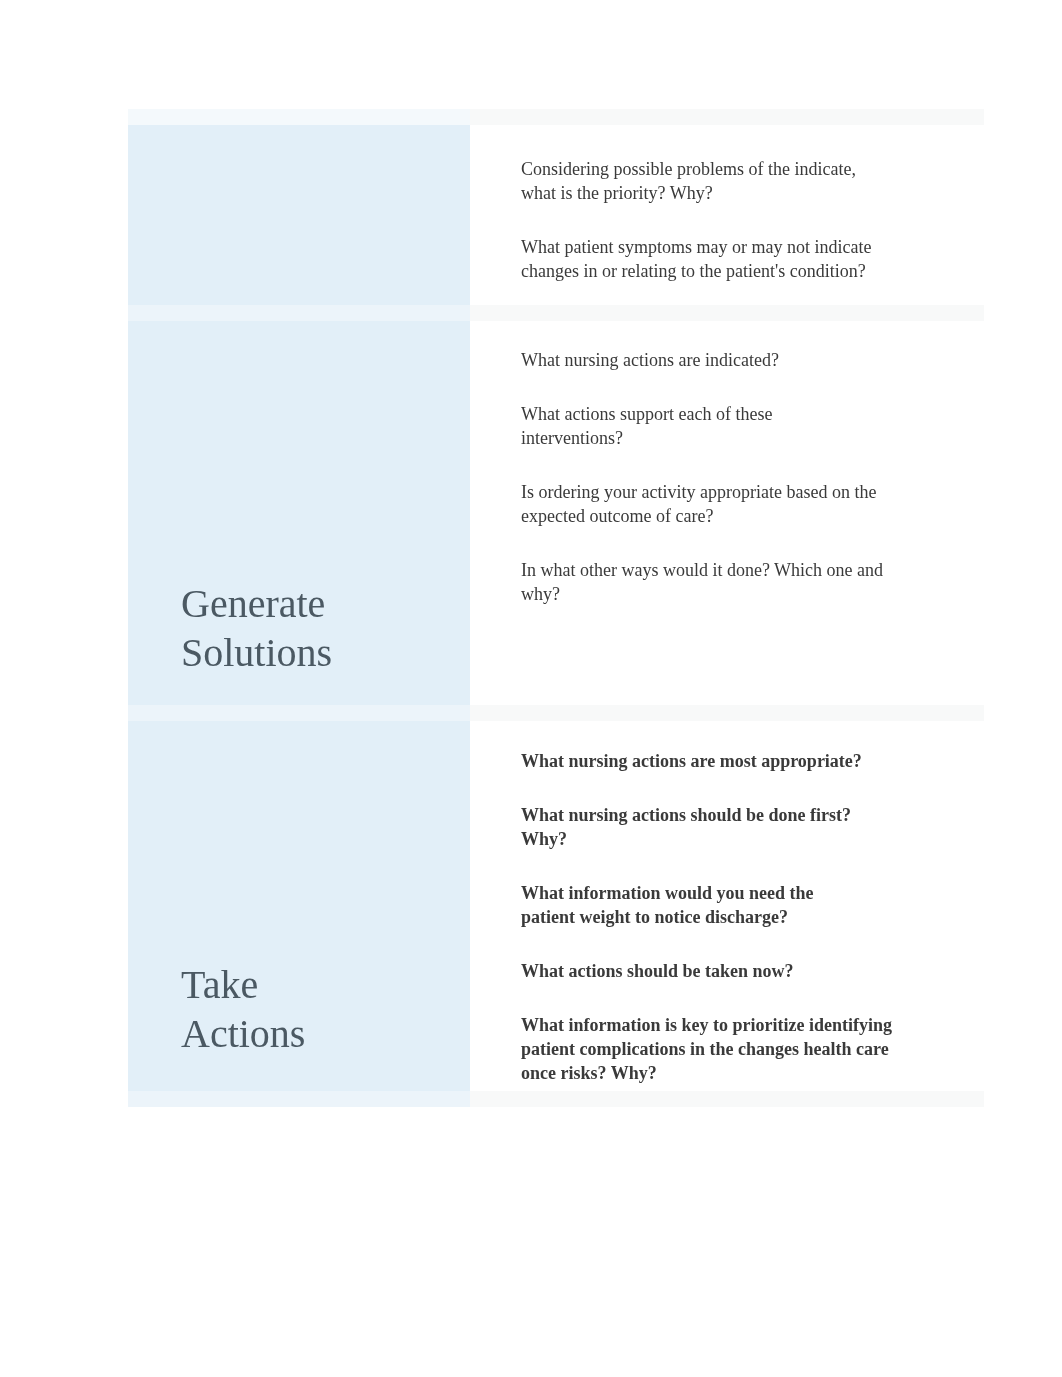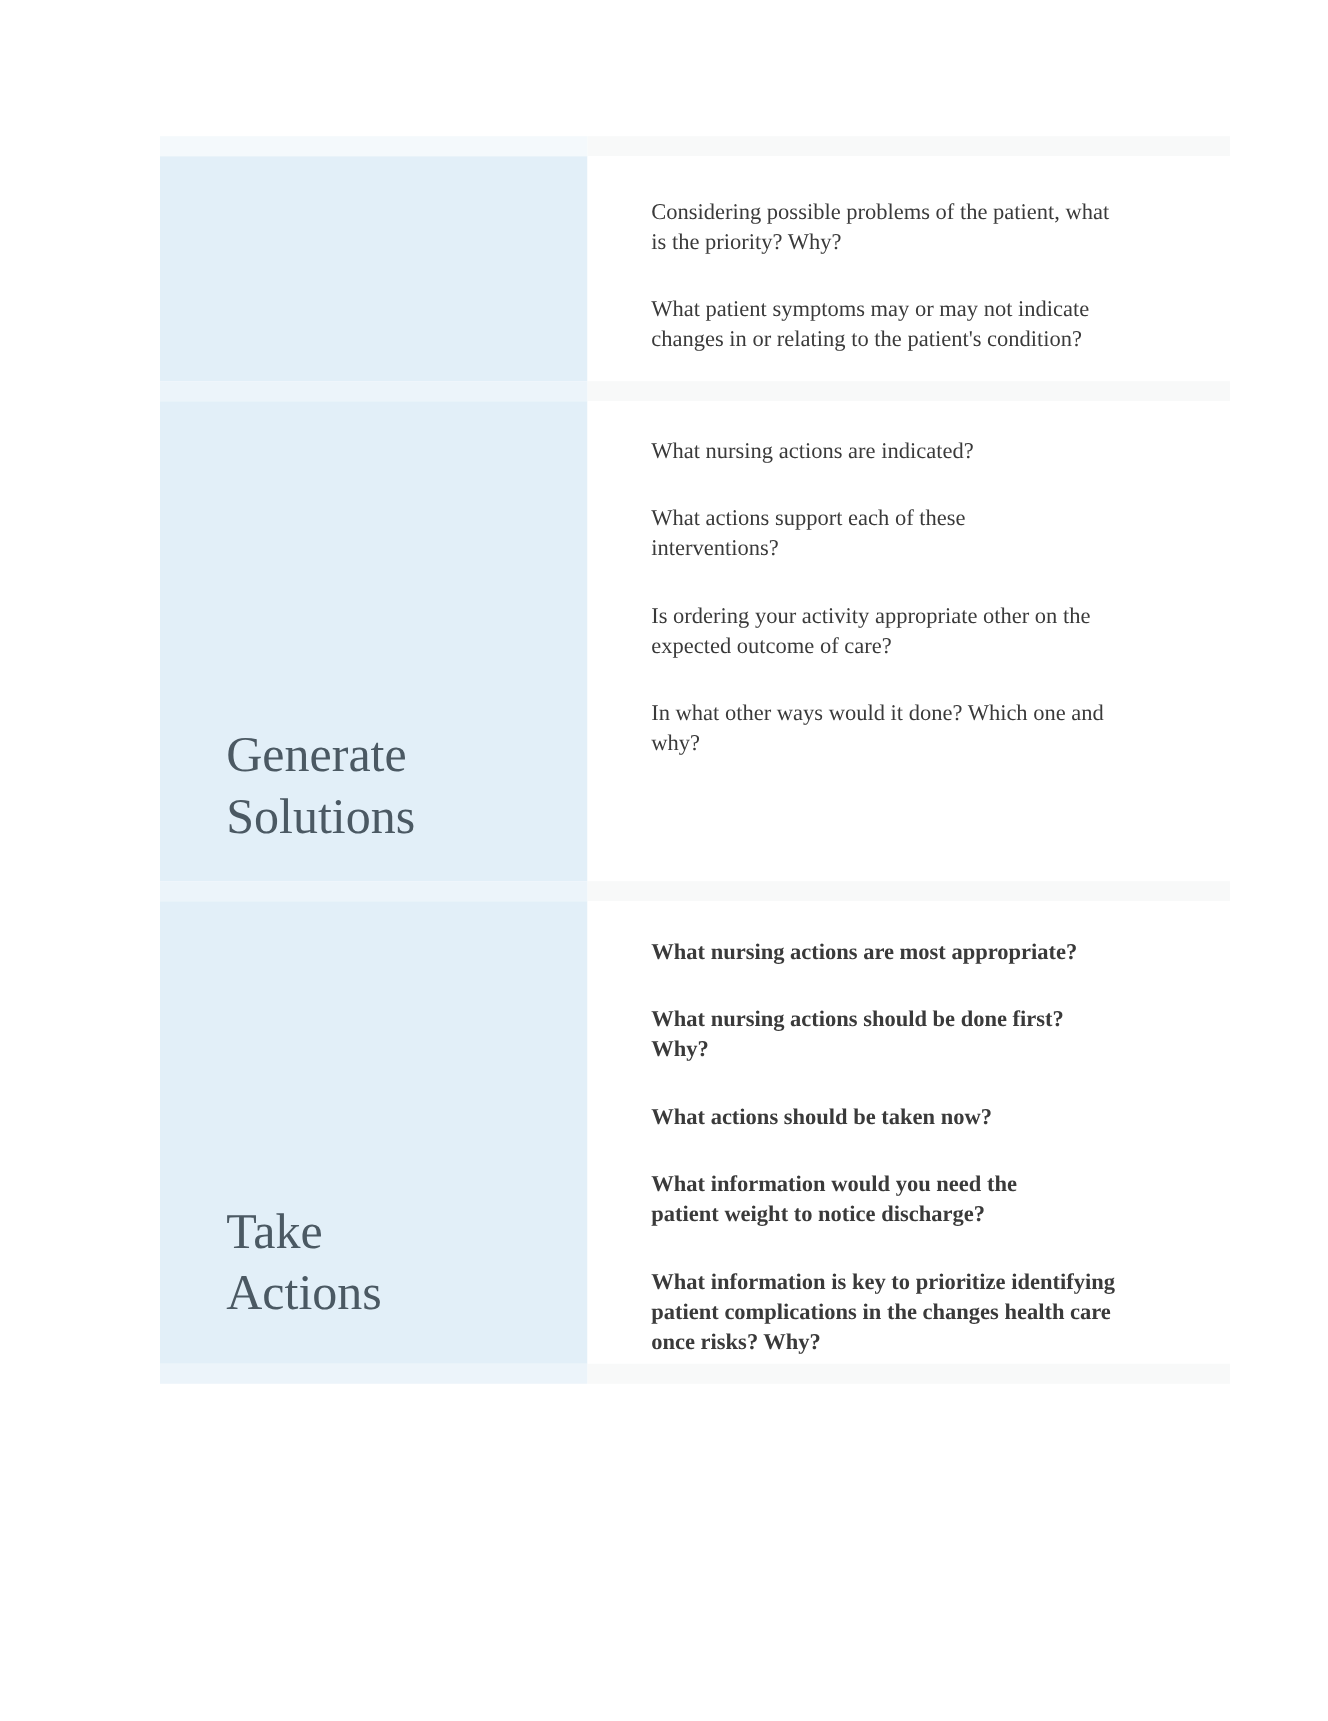--- a/index.html
+++ b/index.html
@@ -39,58 +39,58 @@
     <div class="seprow top">
       <div class="sepL"></div>
       <div class="sepR"></div>
     </div>
 
     <div class="row r0">
       <div class="lblcell">
         <div class="lbl"></div>
       </div>
       <div class="itemcell">
-        <p class="q">Considering possible problems of the patient, what is the priority? Why?</p>
+        <p class="q">Considering possible problems of the indicate, what is the priority? Why?</p>
         <p class="q">What patient symptoms may or may not indicate changes in or relating to the patient's condition?</p>
       </div>
     </div>
 
     <div class="seprow">
       <div class="sepL"></div>
       <div class="sepR"></div>
     </div>
 
     <div class="row r1">
       <div class="lblcell">
         <div class="lbl">Generate Solutions</div>
       </div>
       <div class="itemcell">
         <p class="q">What nursing actions are indicated?</p>
         <p class="q">What actions support each of these
 interventions?</p>
-        <p class="q">Is ordering your activity appropriate other on the expected outcome of care?</p>
+        <p class="q">Is ordering your activity appropriate based on the expected outcome of care?</p>
         <p class="q">In what other ways would it done? Which one and why?</p>
       </div>
     </div>
 
     <div class="seprow">
       <div class="sepL"></div>
       <div class="sepR"></div>
     </div>
 
     <div class="row r2">
       <div class="lblcell">
         <div class="lbl">Take Actions</div>
       </div>
       <div class="itemcell">
         <p class="q">What nursing actions are most appropriate?</p>
         <p class="q">What nursing actions should be done first? Why?</p>
-        <p class="q">What actions should be taken now?</p>
         <p class="q">What information would you need the
 patient weight to notice discharge?</p>
+        <p class="q">What actions should be taken now?</p>
         <p class="q">What information is key to prioritize identifying patient complications in the changes health care once risks? Why?</p>
       </div>
     </div>
 
     <div class="seprow">
       <div class="sepL"></div>
       <div class="sepR"></div>
     </div>
 
   </div>

